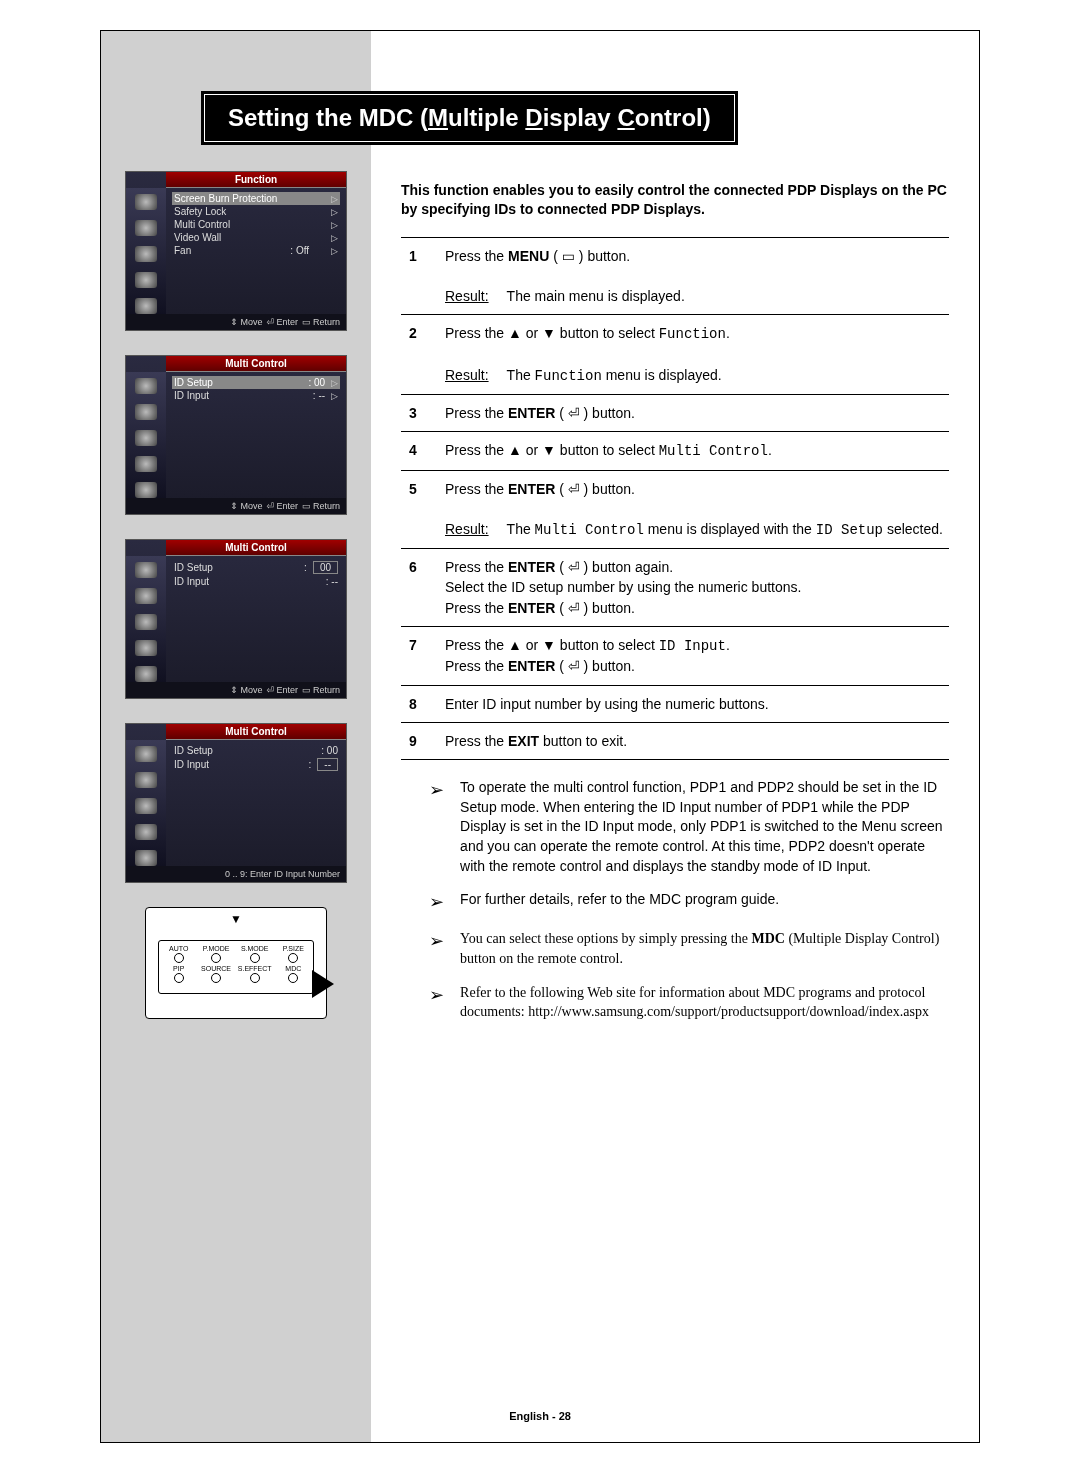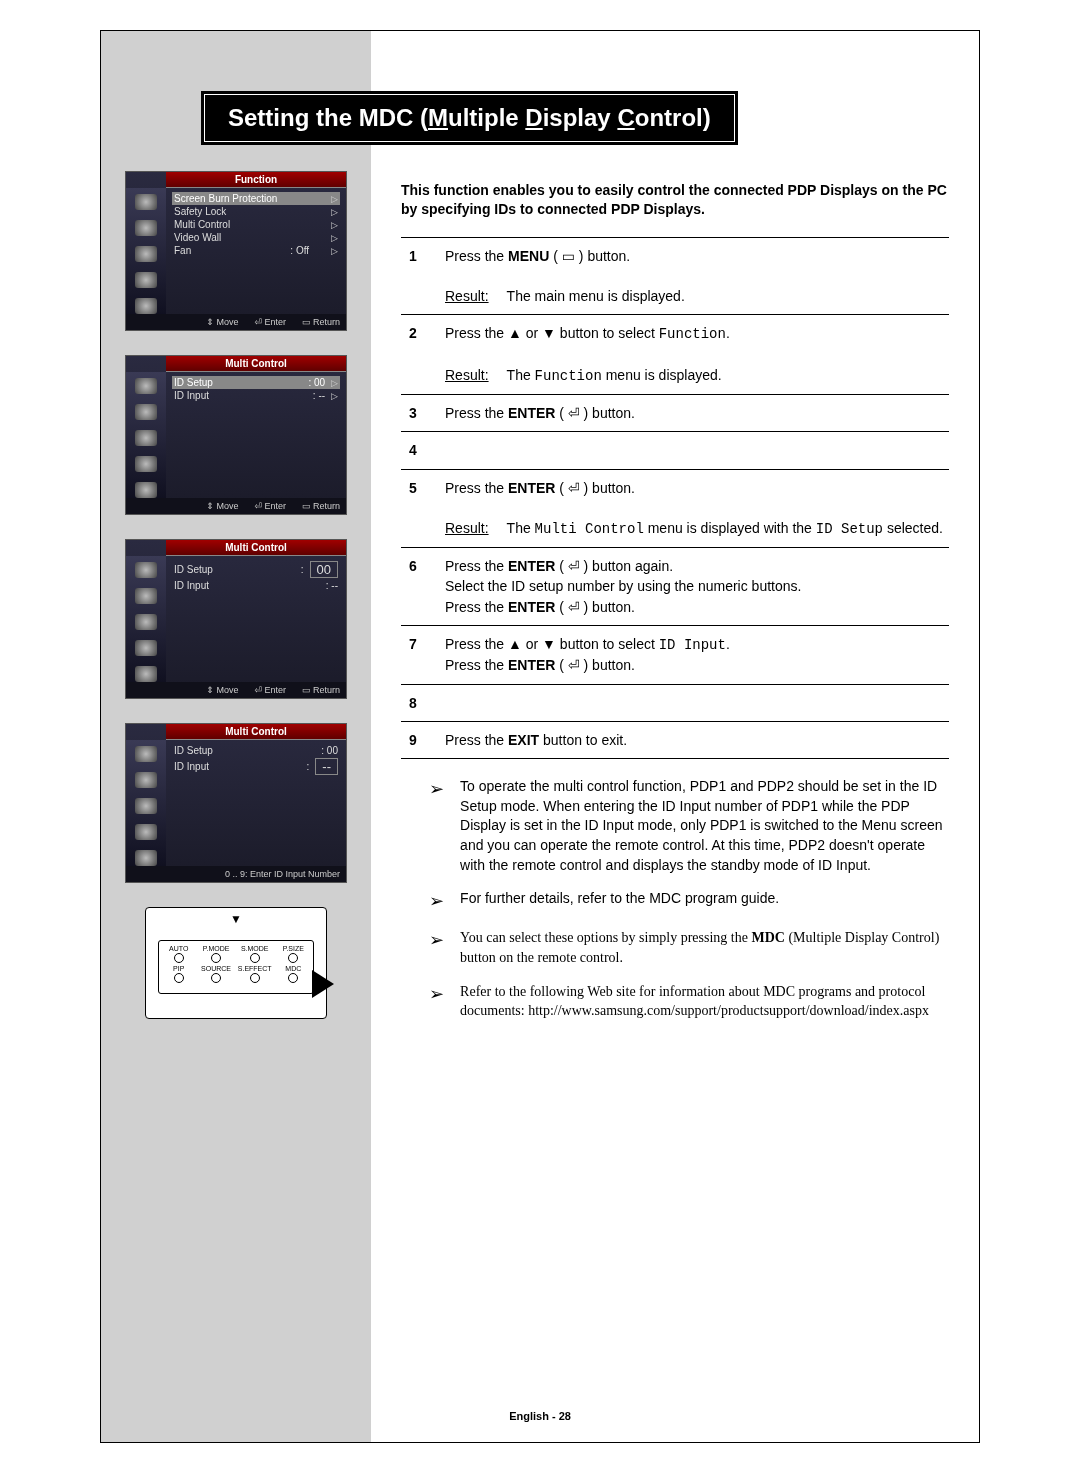--- a/index.html
+++ b/index.html
@@ -112,30 +112,30 @@
     background: #888;
     color: #fff;
   }
   .osd-row .arrow {
     color: #ccc;
     font-size: 9px;
   }
   .osd-row .valbox {
     border: 1px solid #888;
     padding: 0 6px;
-    font-size: 13px;
+    font-size: 10px;
   }
   .osd-footer {
     background: #10101a;
     color: #ccc;
     font-size: 9px;
     padding: 3px 6px;
     text-align: right;
     display: flex;
-    gap: 16px;
+    gap: 4px;
     justify-content: flex-end;
   }
   .osd-footer-alt {
     background: #10101a;
     color: #ccc;
     font-size: 9px;
     padding: 3px 6px;
     text-align: right;
   }
   .remote-box {
@@ -479,20 +479,23 @@
             </div>
           </div>
           <div class="step">
             <div class="num">3</div>
             <div class="body">
               <div>Press the <b>ENTER</b> ( ⏎ ) button.</div>
             </div>
           </div>
           <div class="step">
             <div class="num">4</div>
+            <div class="body">
+              <div>Press the ▲ or ▼ button to select <span class="mono">Multi Control</span>.</div>
+            </div>
           </div>
           <div class="step">
             <div class="num">5</div>
             <div class="body">
               <div>Press the <b>ENTER</b> ( ⏎ ) button.</div>
               <div class="result-row">
                 <span class="lbl">Result:</span>
                 <span>The <span class="mono">Multi Control</span> menu is displayed with the <span class="mono">ID Setup</span> selected.</span>
               </div>
             </div>
@@ -504,20 +507,23 @@
             </div>
           </div>
           <div class="step">
             <div class="num">7</div>
             <div class="body">
               <div>Press the ▲ or ▼ button to select <span class="mono">ID Input</span>.<br>Press the <b>ENTER</b> ( ⏎ ) button.</div>
             </div>
           </div>
           <div class="step">
             <div class="num">8</div>
+            <div class="body">
+              <div>Enter ID input number by using the numeric buttons.</div>
+            </div>
           </div>
           <div class="step">
             <div class="num">9</div>
             <div class="body">
               <div>Press the <b>EXIT</b> button to exit.</div>
             </div>
           </div>
         </div>
       <div id="notes" class="notes">
           <div class="note">

